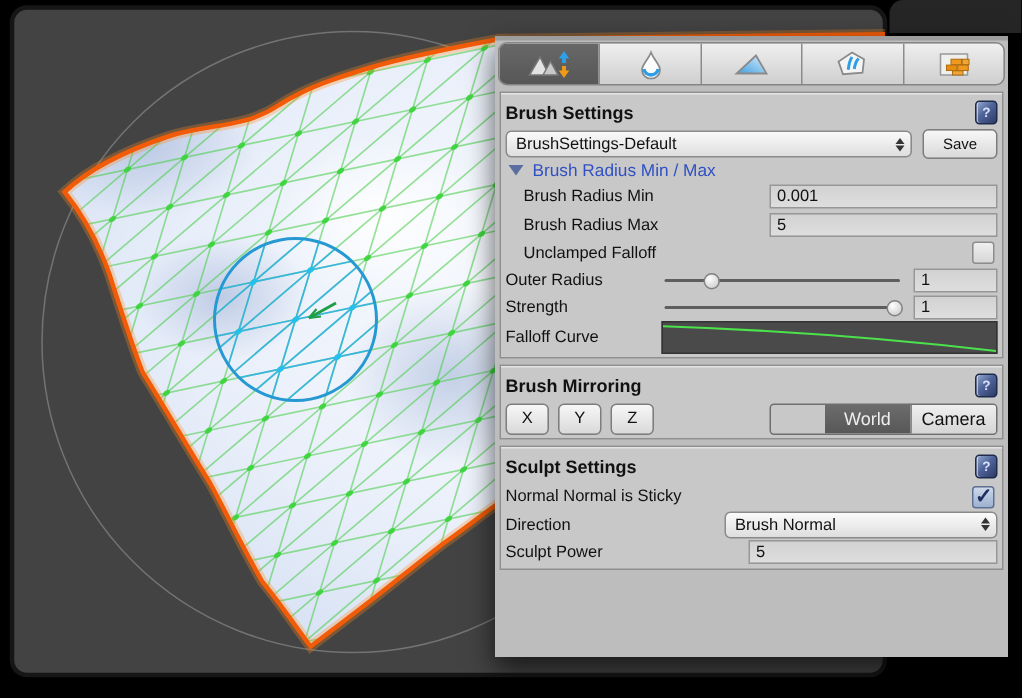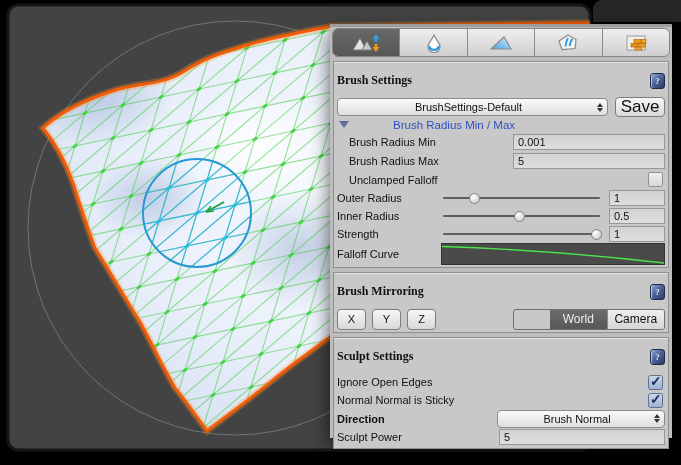--- a/index.html
+++ b/index.html
@@ -28,60 +28,60 @@
     border:1px solid #858585;border-radius:6px;overflow:hidden;
   }
   .tab{flex:1;display:flex;align-items:center;justify-content:center;border-right:1px solid #8b8b8b;cursor:default;}
   .tab:last-child{border-right:none;}
   .tab.selected{background:linear-gradient(#686868,#575757);}
   
   .section{
     margin:4px 3px 0 3px;border:1px solid #8f8f8f;background:#c8c8c8;
     padding:2px 3px;box-shadow:inset 0 1px 0 rgba(255,255,255,.5);
   }
-  .sec-header{display:flex;align-items:center;height:33px;font-family:Liberation Serif, serif;}
+  .sec-header{display:flex;align-items:center;height:22px;}
   .sec-title{font-weight:bold;font-size:12px;flex:1;}
   .help-icon{
     width:13px;height:14px;border-radius:3px;
     background:linear-gradient(135deg,#93aacf 0%,#51649a 45%,#2c3a66 100%);
     border:1px solid #1d2a4a;color:#d6e4ff;font-size:9px;font-weight:bold;
     display:flex;align-items:center;justify-content:center;
     box-shadow:inset 1px 0 0 rgba(255,255,255,.55);
   }
   .help-icon::after{content:"?";}
   .row{display:flex;align-items:center;height:19px;}
   .row.slider-row{height:18px;}
   .preset-row{display:flex;align-items:center;height:20px;gap:7px;}
   .dropdown{
     flex:1;height:16px;display:flex;align-items:center;
     background:linear-gradient(#fafafa,#dedede);
     border:1px solid #8a8a8a;border-radius:4px;padding:0 4px 0 6px;
   }
-  .dropdown .dd-label{flex:1;font-size:11px;white-space:nowrap;overflow:hidden;text-align:center;}
+  .dropdown .dd-label{flex:1;font-size:11px;white-space:nowrap;overflow:hidden;}
   .stepper{display:flex;flex-direction:column;align-items:center;gap:1px;margin-left:4px;}
   .stepper i{display:block;width:0;height:0;border-left:3px solid transparent;border-right:3px solid transparent;}
   .stepper .up{border-bottom:4px solid #333;}
   .stepper .dn{border-top:4px solid #333;}
   .btn{
     background:linear-gradient(#f7f7f7,#d9d9d9);
     border:1px solid #7d7d7d;border-radius:4px;
-    font-size:17px;color:#111;display:flex;align-items:center;justify-content:center;
+    font-size:10px;color:#111;display:flex;align-items:center;justify-content:center;
   }
   .save-btn{width:48px;height:18px;}
-  .foldout{display:flex;align-items:center;height:15px;color:#3050c4;font-size:11.5px;gap:38px;}
+  .foldout{display:flex;align-items:center;height:15px;color:#3050c4;font-size:11.5px;}
   .fold-tri{width:0;height:0;border-left:5px solid transparent;border-right:5px solid transparent;border-top:7px solid #5c6da2;margin:0 6px 0 2px;}
   .indent{padding-left:12px;}
   .label{white-space:nowrap;}
   .field{
     flex:1;height:14px;background:linear-gradient(#d2d2d2,#dedede);
     border:1px solid #979797;padding:0 4px;font-size:11px;line-height:14px;margin-left:18px;
   }
   .lbl-w158{width:158px;box-sizing:border-box;}
   .lbl-w104{width:104px;}
-  .lbl-w146{width:160px;font-weight:bold;}
+  .lbl-w146{width:146px;}
   .spacer{flex:1;}
   .checkbox{
     width:13px;height:13px;border-radius:2.5px;margin-right:2px;
     background:linear-gradient(#efefef,#d7d7d7);
     border:1px solid #8d8d8d;position:relative;
   }
   .checkbox.checked{
     background:linear-gradient(#cdd8ea,#9db1d0);
     border-color:#5f7094;
   }
@@ -1079,28 +1079,20 @@
     </div>
     <div class="row slider-row">
       <span class="label lbl-w104">Outer Radius</span>
       <span class="slider">
         <span class="track"></span>
           <span class="handle" style="left: 21%;"></span>
       </span>
       <span class="field slider-val">1</span>
     </div>
     <div class="row slider-row">
-      <span class="label lbl-w104">Inner Radius</span>
-      <span class="slider">
-        <span class="track"></span>
-          <span class="handle" style="left: 49%;"></span>
-      </span>
-      <span class="field slider-val">0.5</span>
-    </div>
-    <div class="row slider-row">
       <span class="label lbl-w104">Strength</span>
       <span class="slider">
         <span class="track"></span>
           <span class="handle" style="left: 96.5%;"></span>
       </span>
       <span class="field slider-val">1</span>
     </div>
     <div class="row" style="height:22px;">
       <span class="label lbl-w104">Falloff Curve</span>
       <span class="curve-box">
@@ -1124,25 +1116,20 @@
         <div class="segment selected">World</div>
         <div class="segment">Camera</div>
       </div>
     </div>
   </div>
 
   <div class="section">
     <div class="sec-header">
       <span class="sec-title">Sculpt Settings</span>
       <span class="help-icon"></span>
-    </div>
-    <div class="row" style="height:18px;">
-      <span class="label">Ignore Open Edges</span>
-      <span class="spacer"></span>
-      <span class="checkbox checked"></span>
     </div>
     <div class="row" style="height:18px;">
       <span class="label">Normal Normal is Sticky</span>
       <span class="spacer"></span>
       <span class="checkbox checked"></span>
     </div>
     <div class="row" style="height:19px;">
       <span class="label lbl-w146">Direction</span>
       <div class="dropdown">
         <span class="dd-label">Brush Normal</span>

